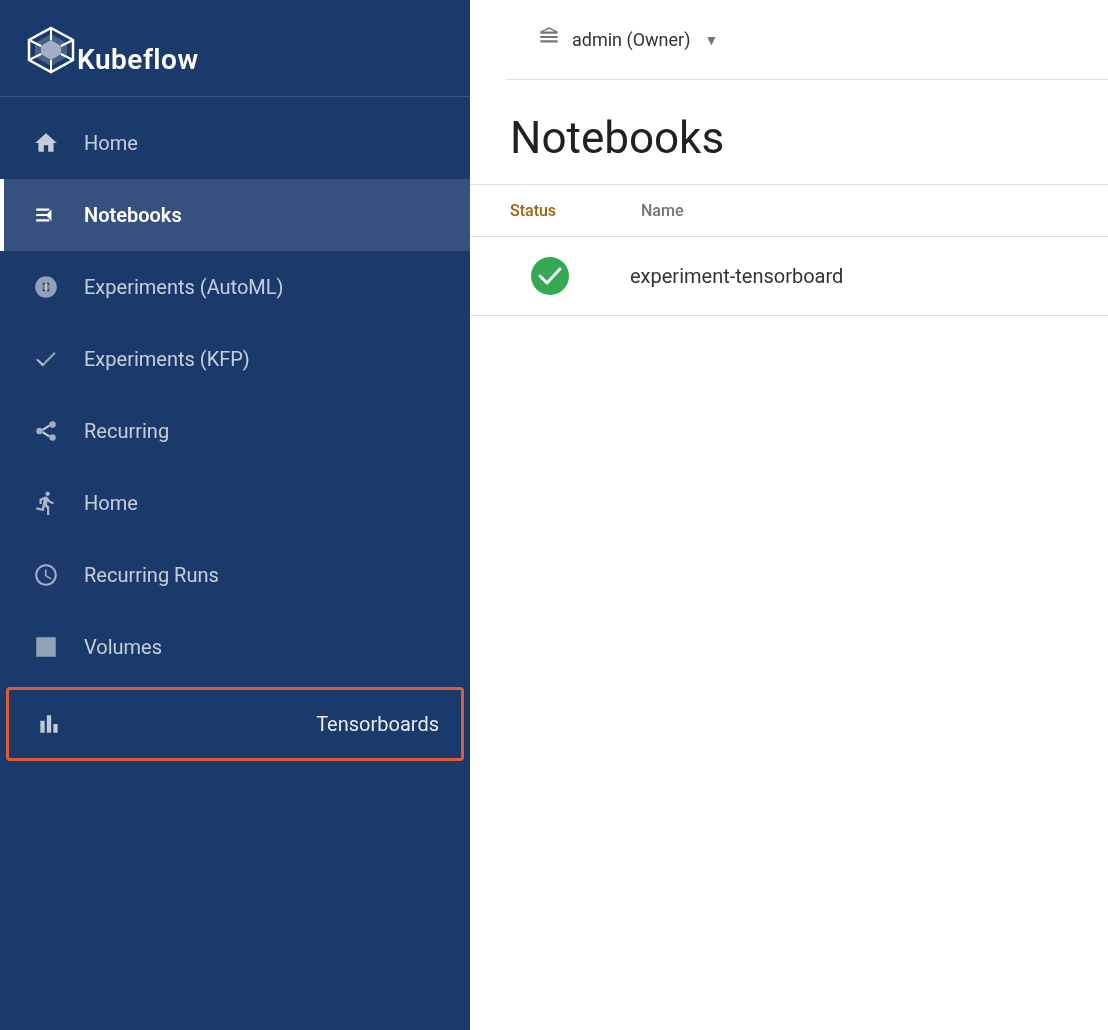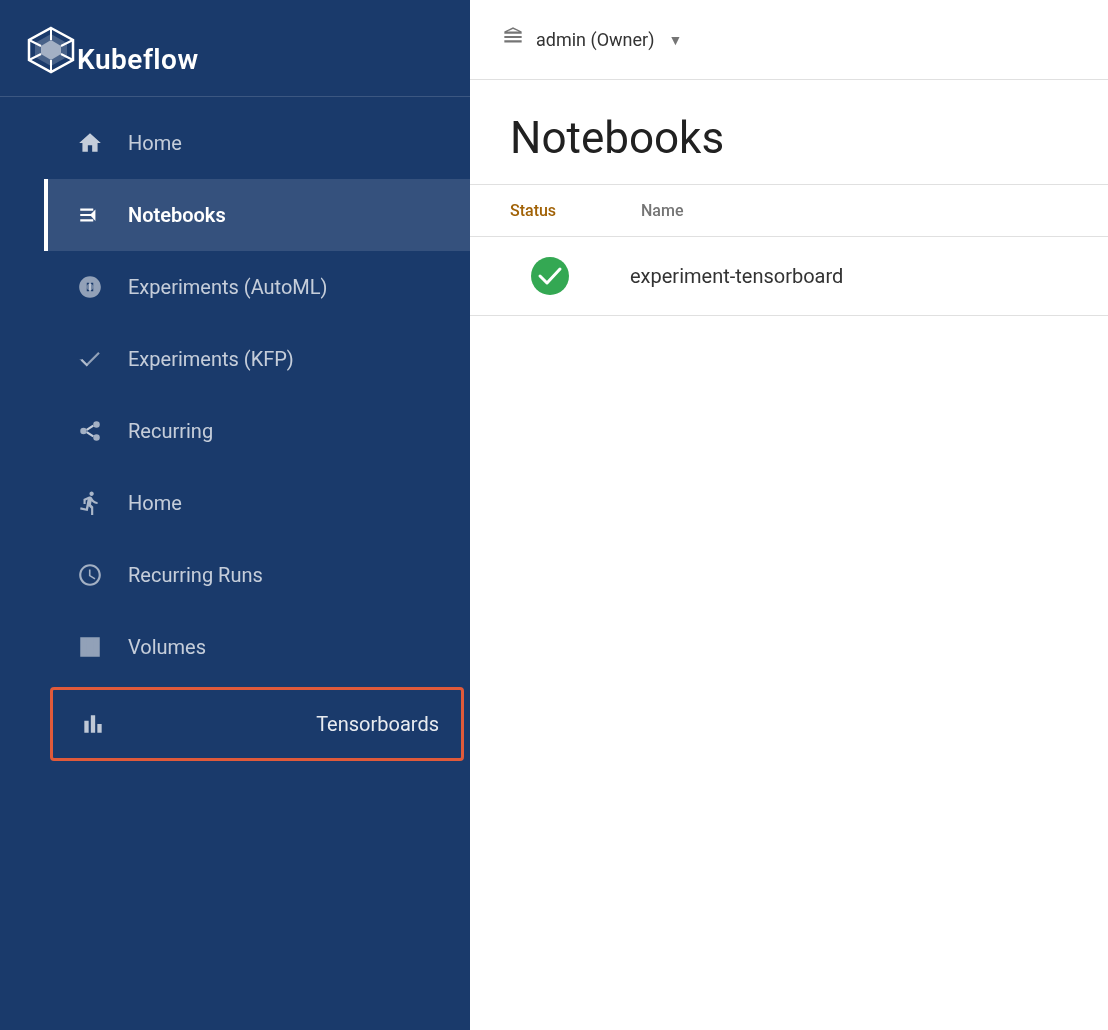--- a/index.html
+++ b/index.html
@@ -34,21 +34,20 @@
       height: 1px;
       background: rgba(255,255,255,0.15);
       margin: 0 0;
     }
 
     .sidebar-nav {
       display: flex;
       flex-direction: column;
       padding-top: 10px;
       flex: 1;
-      margin-left: 44px;
     }
 
     .nav-item {
       display: flex;
       align-items: center;
       padding: 18px 28px;
       cursor: pointer;
       position: relative;
       border-radius: 0;
     }
@@ -118,20 +117,21 @@
       display: flex;
       flex-direction: column;
     }
 
     .top-bar {
       height: 80px;
       display: flex;
       align-items: center;
       padding: 0 30px;
       border-bottom: 1px solid #e0e0e0;
+      margin-left: 36px;
     }
 
     .namespace-selector {
       display: flex;
       align-items: center;
       gap: 10px;
       cursor: pointer;
     }
 
     .namespace-icon {

